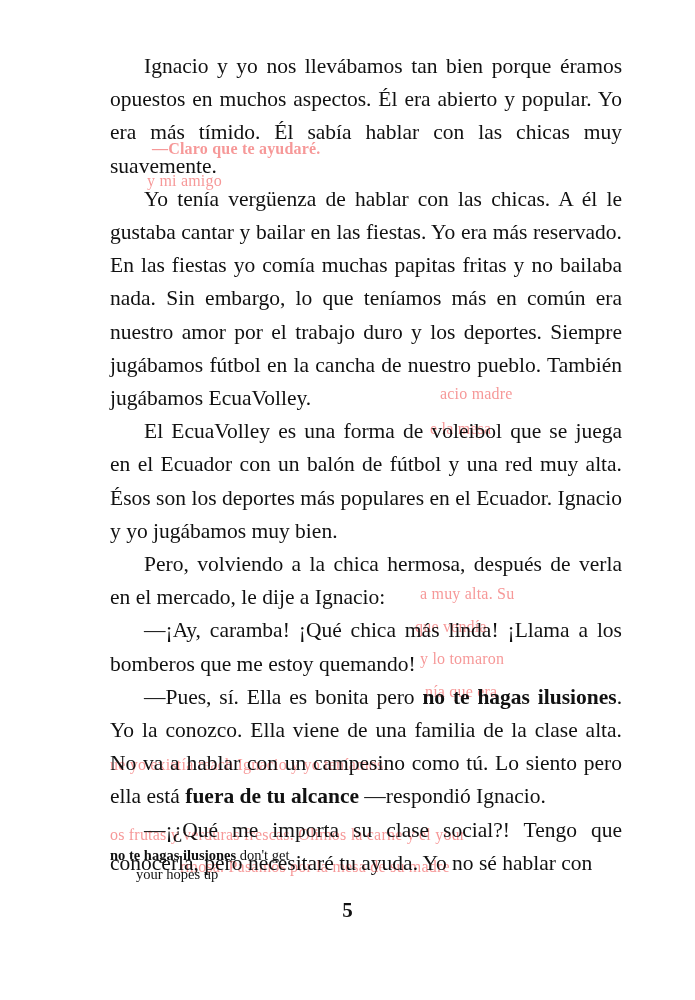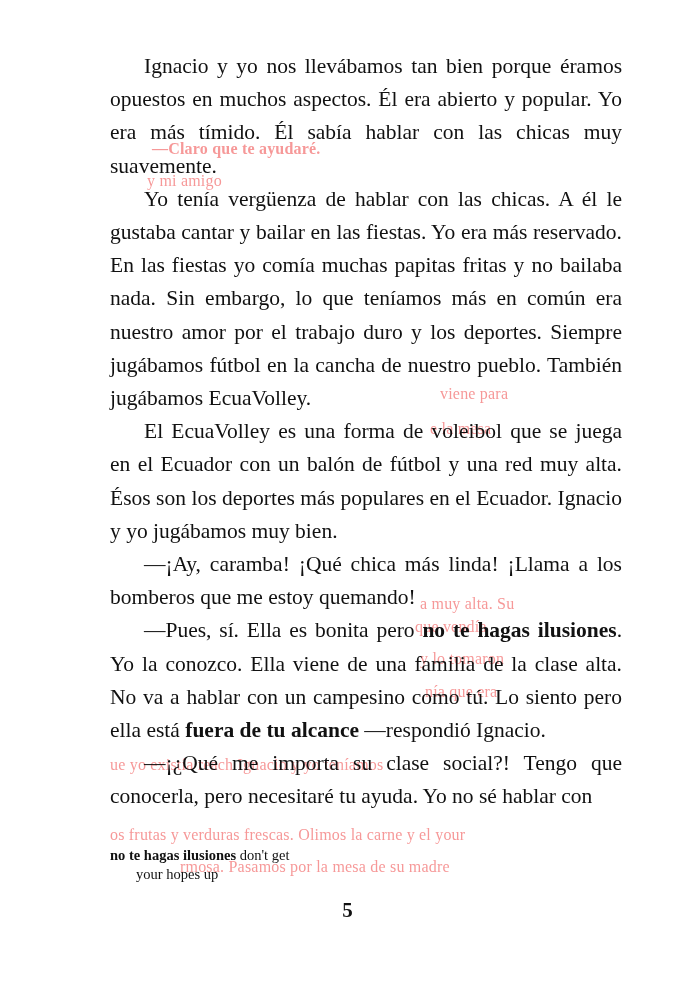--- a/index.html
+++ b/index.html
@@ -92,36 +92,37 @@
     font-weight: bold;
     z-index: 2;
   }
 </style>
 </head>
 <body>
 
 <div class="bleed-layer" id="bleed-layer">
     <div class="bleed-line bleed-strong" style="left: 152px; top: 140px;">—Claro que te ayudaré.</div>
     <div class="bleed-line" style="left: 110px; top: 172px; margin-left: 37px;">y mi amigo</div>
-    <div class="bleed-line" style="left: 440px; top: 385px;">viene para</div>
+    <div class="bleed-line" style="left: 440px; top: 385px;">acio madre</div>
     <div class="bleed-line" style="left: 430px; top: 420px;">e la mesa</div>
-    <div class="bleed-line" style="left: 420px; top: 585px; margin-top: 10px;">a muy alta. Su</div>
+    <div class="bleed-line" style="left: 420px; top: 585px;">a muy alta. Su</div>
     <div class="bleed-line" style="left: 415px; top: 618px;">que vendía</div>
     <div class="bleed-line" style="left: 420px; top: 650px; text-align: center;">y lo tomaron</div>
     <div class="bleed-line" style="left: 425px; top: 683px; text-align: right;">nía que era</div>
     <div class="bleed-line" style="left: 110px; top: 756px;">ue yo existía reach Ignacio y yo teníamos</div>
     <div class="bleed-line" style="left: 110px; top: 826px;">os frutas y verduras frescas. Olimos la carne y el your</div>
     <div class="bleed-line" style="left: 180px; top: 858px;">rmosa. Pasamos por la mesa de su madre</div>
   </div>
 
 <div class="page">
   <div class="body-text" id="body-text">
       <p><span>Ignacio y yo nos llevábamos tan bien porque éramos opuestos en muchos aspectos. Él era abierto y popular. Yo era más tímido. Él sabía hablar con las chicas muy suavemente.</span></p>
       <p><span>Yo tenía vergüenza de hablar con las chicas. A él le gustaba cantar y bailar en las fiestas. Yo era más reservado. En las fiestas yo comía muchas papitas fritas y no bailaba nada. Sin embargo, lo que teníamos más en común era nuestro amor por el trabajo duro y los deportes. Siempre jugábamos fútbol en la cancha de nuestro pueblo. También jugábamos EcuaVolley.</span></p>
       <p><span>El EcuaVolley es una forma de voleibol que se juega en el Ecuador con un balón de fútbol y una red muy alta. Ésos son los deportes más populares en el Ecuador. Ignacio y yo jugábamos muy bien.</span></p>
+      <p><span>Pero, volviendo a la chica hermosa, después de verla en el mercado, le dije a Ignacio:</span></p>
       <p><span>—¡Ay, caramba! ¡Qué chica más linda! ¡Llama a los bomberos que me estoy quemando!</span></p>
       <p><span>—Pues, sí. Ella es bonita pero </span><b>no te hagas ilusiones</b><span>. Yo la conozco. Ella viene de una familia de la clase alta. No va a hablar con un campesino como tú. Lo siento pero ella está </span><b>fuera de tu alcance</b><span> —respondió Ignacio.</span></p>
       <p><span>—¡¿Qué me importa su clase social?! Tengo que conocerla, pero necesitaré tu ayuda. Yo no sé hablar con</span></p>
     </div>
 </div>
 
 <div class="footnotes">
   <div class="footnote">
     <span class="term">no te hagas ilusiones</span><span> don't get</span>
     <span class="gloss-indent">your hopes up</span>

